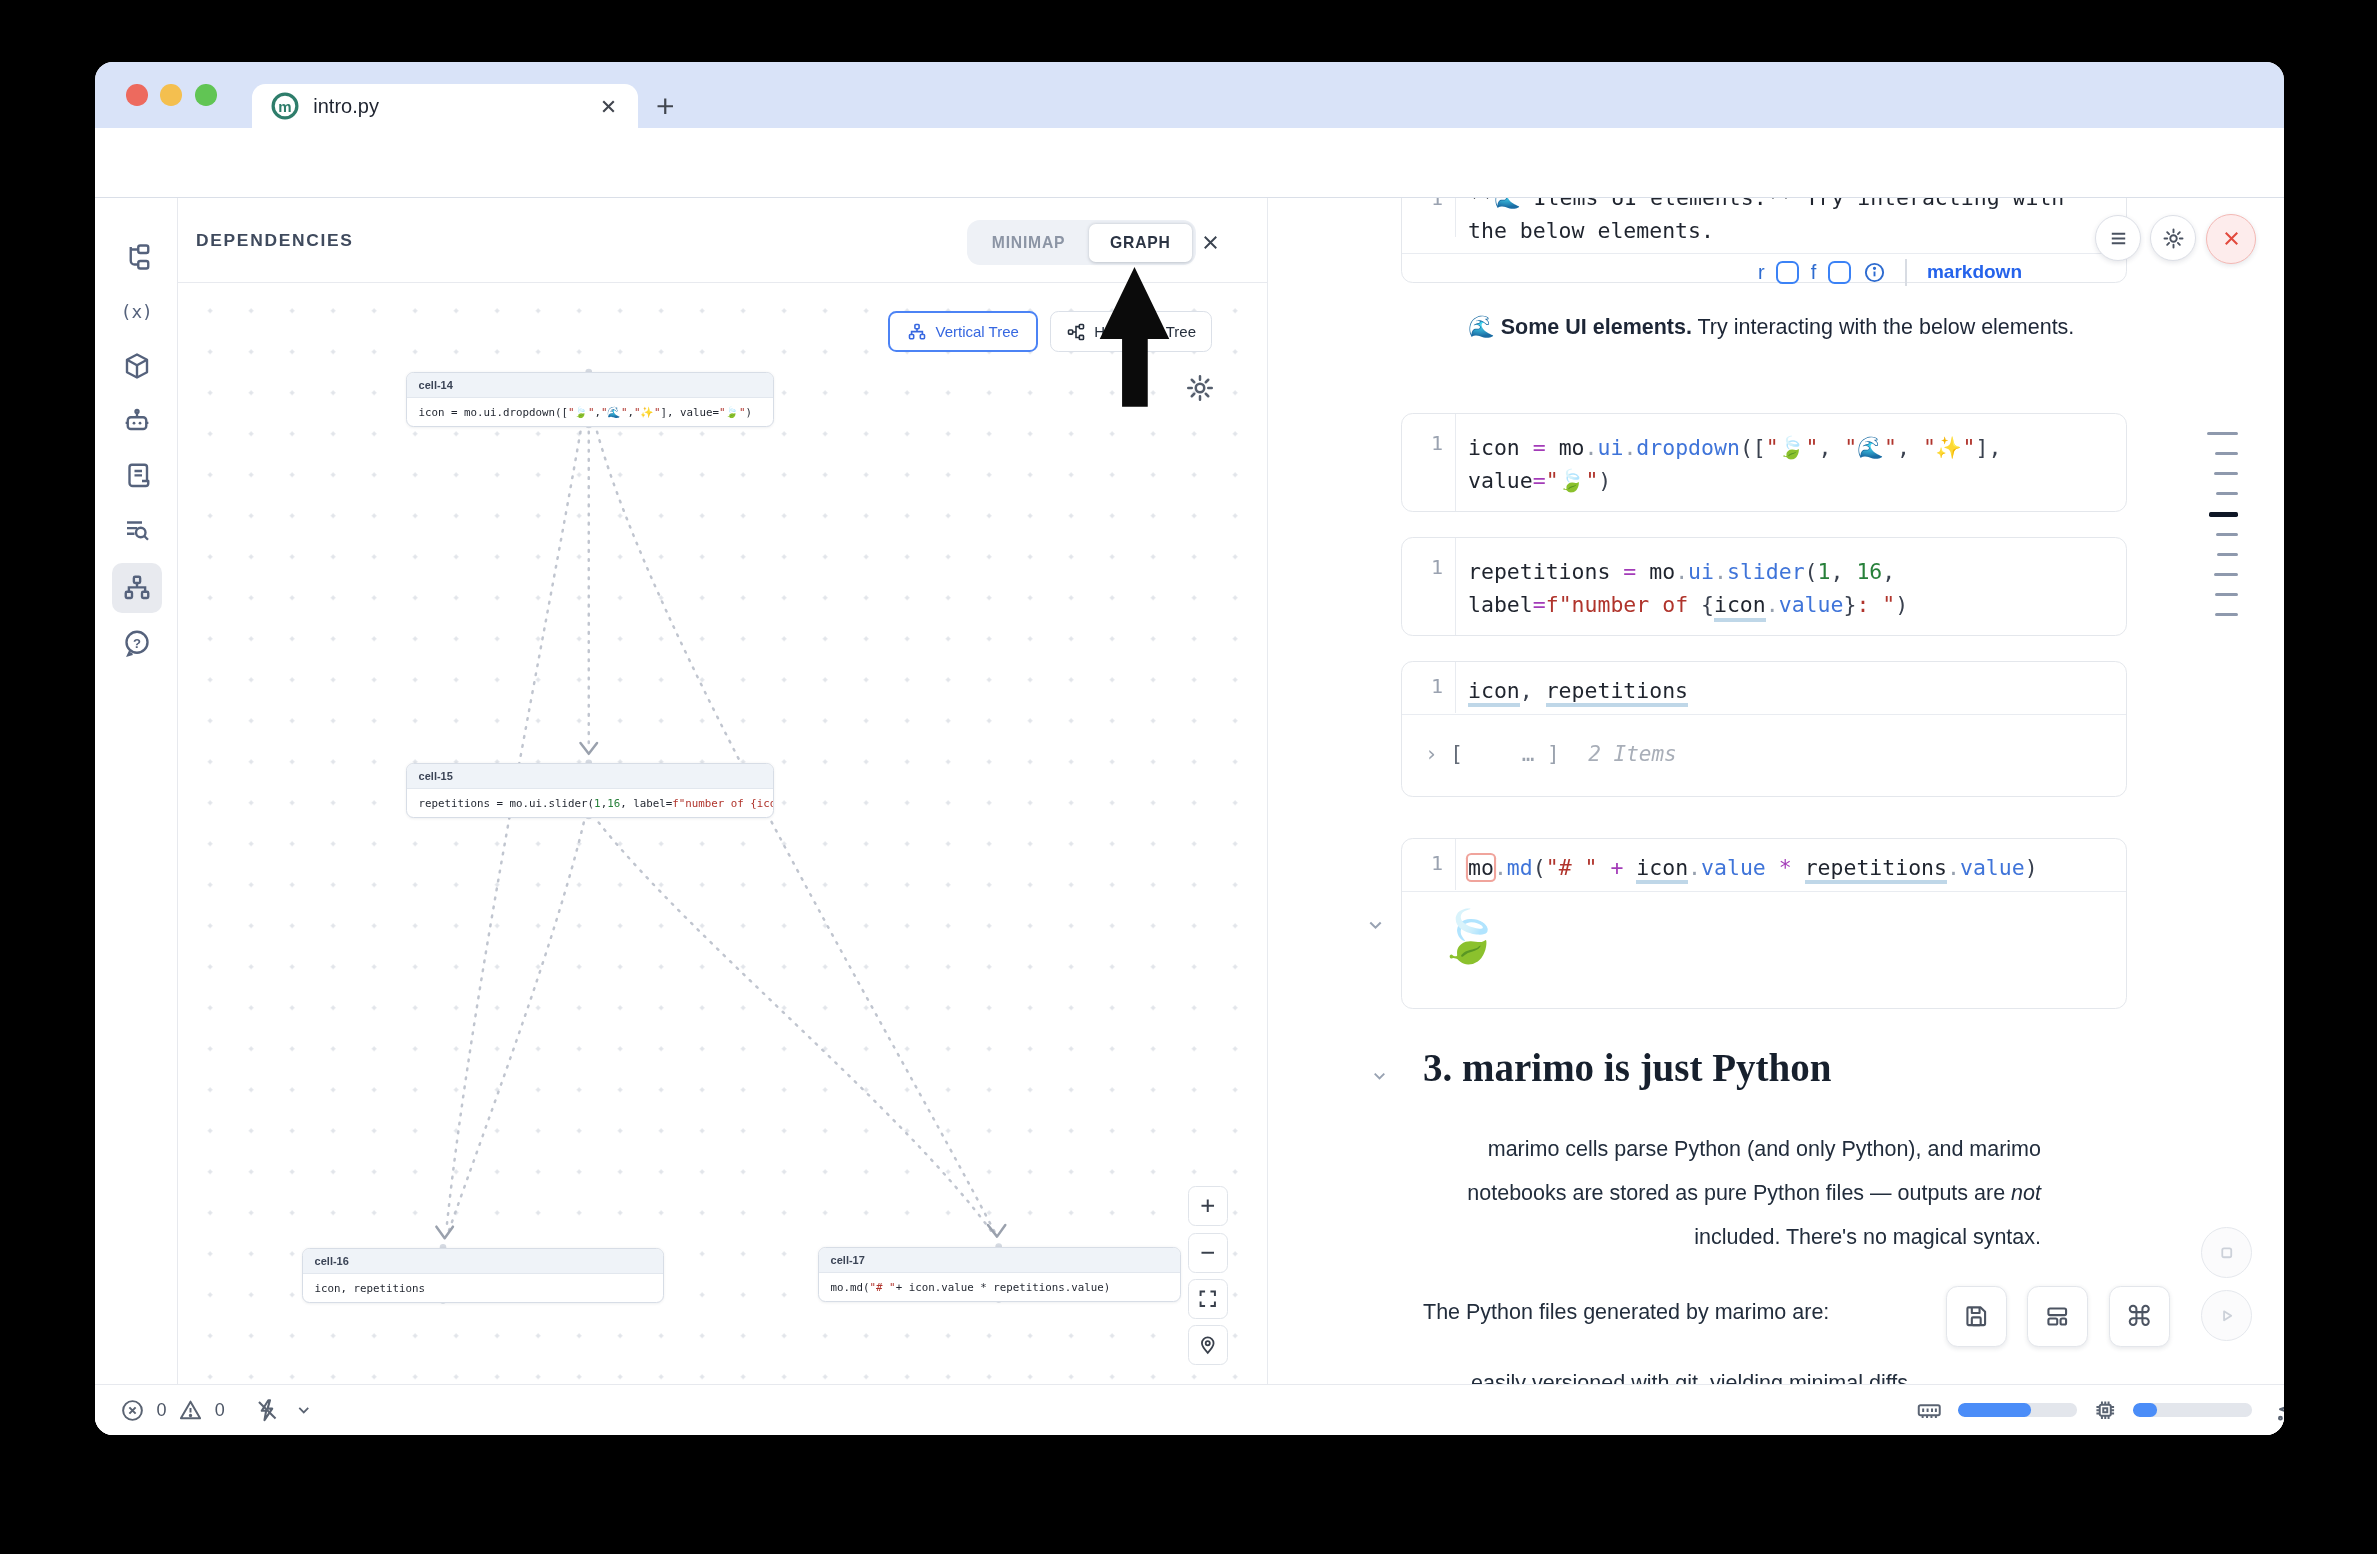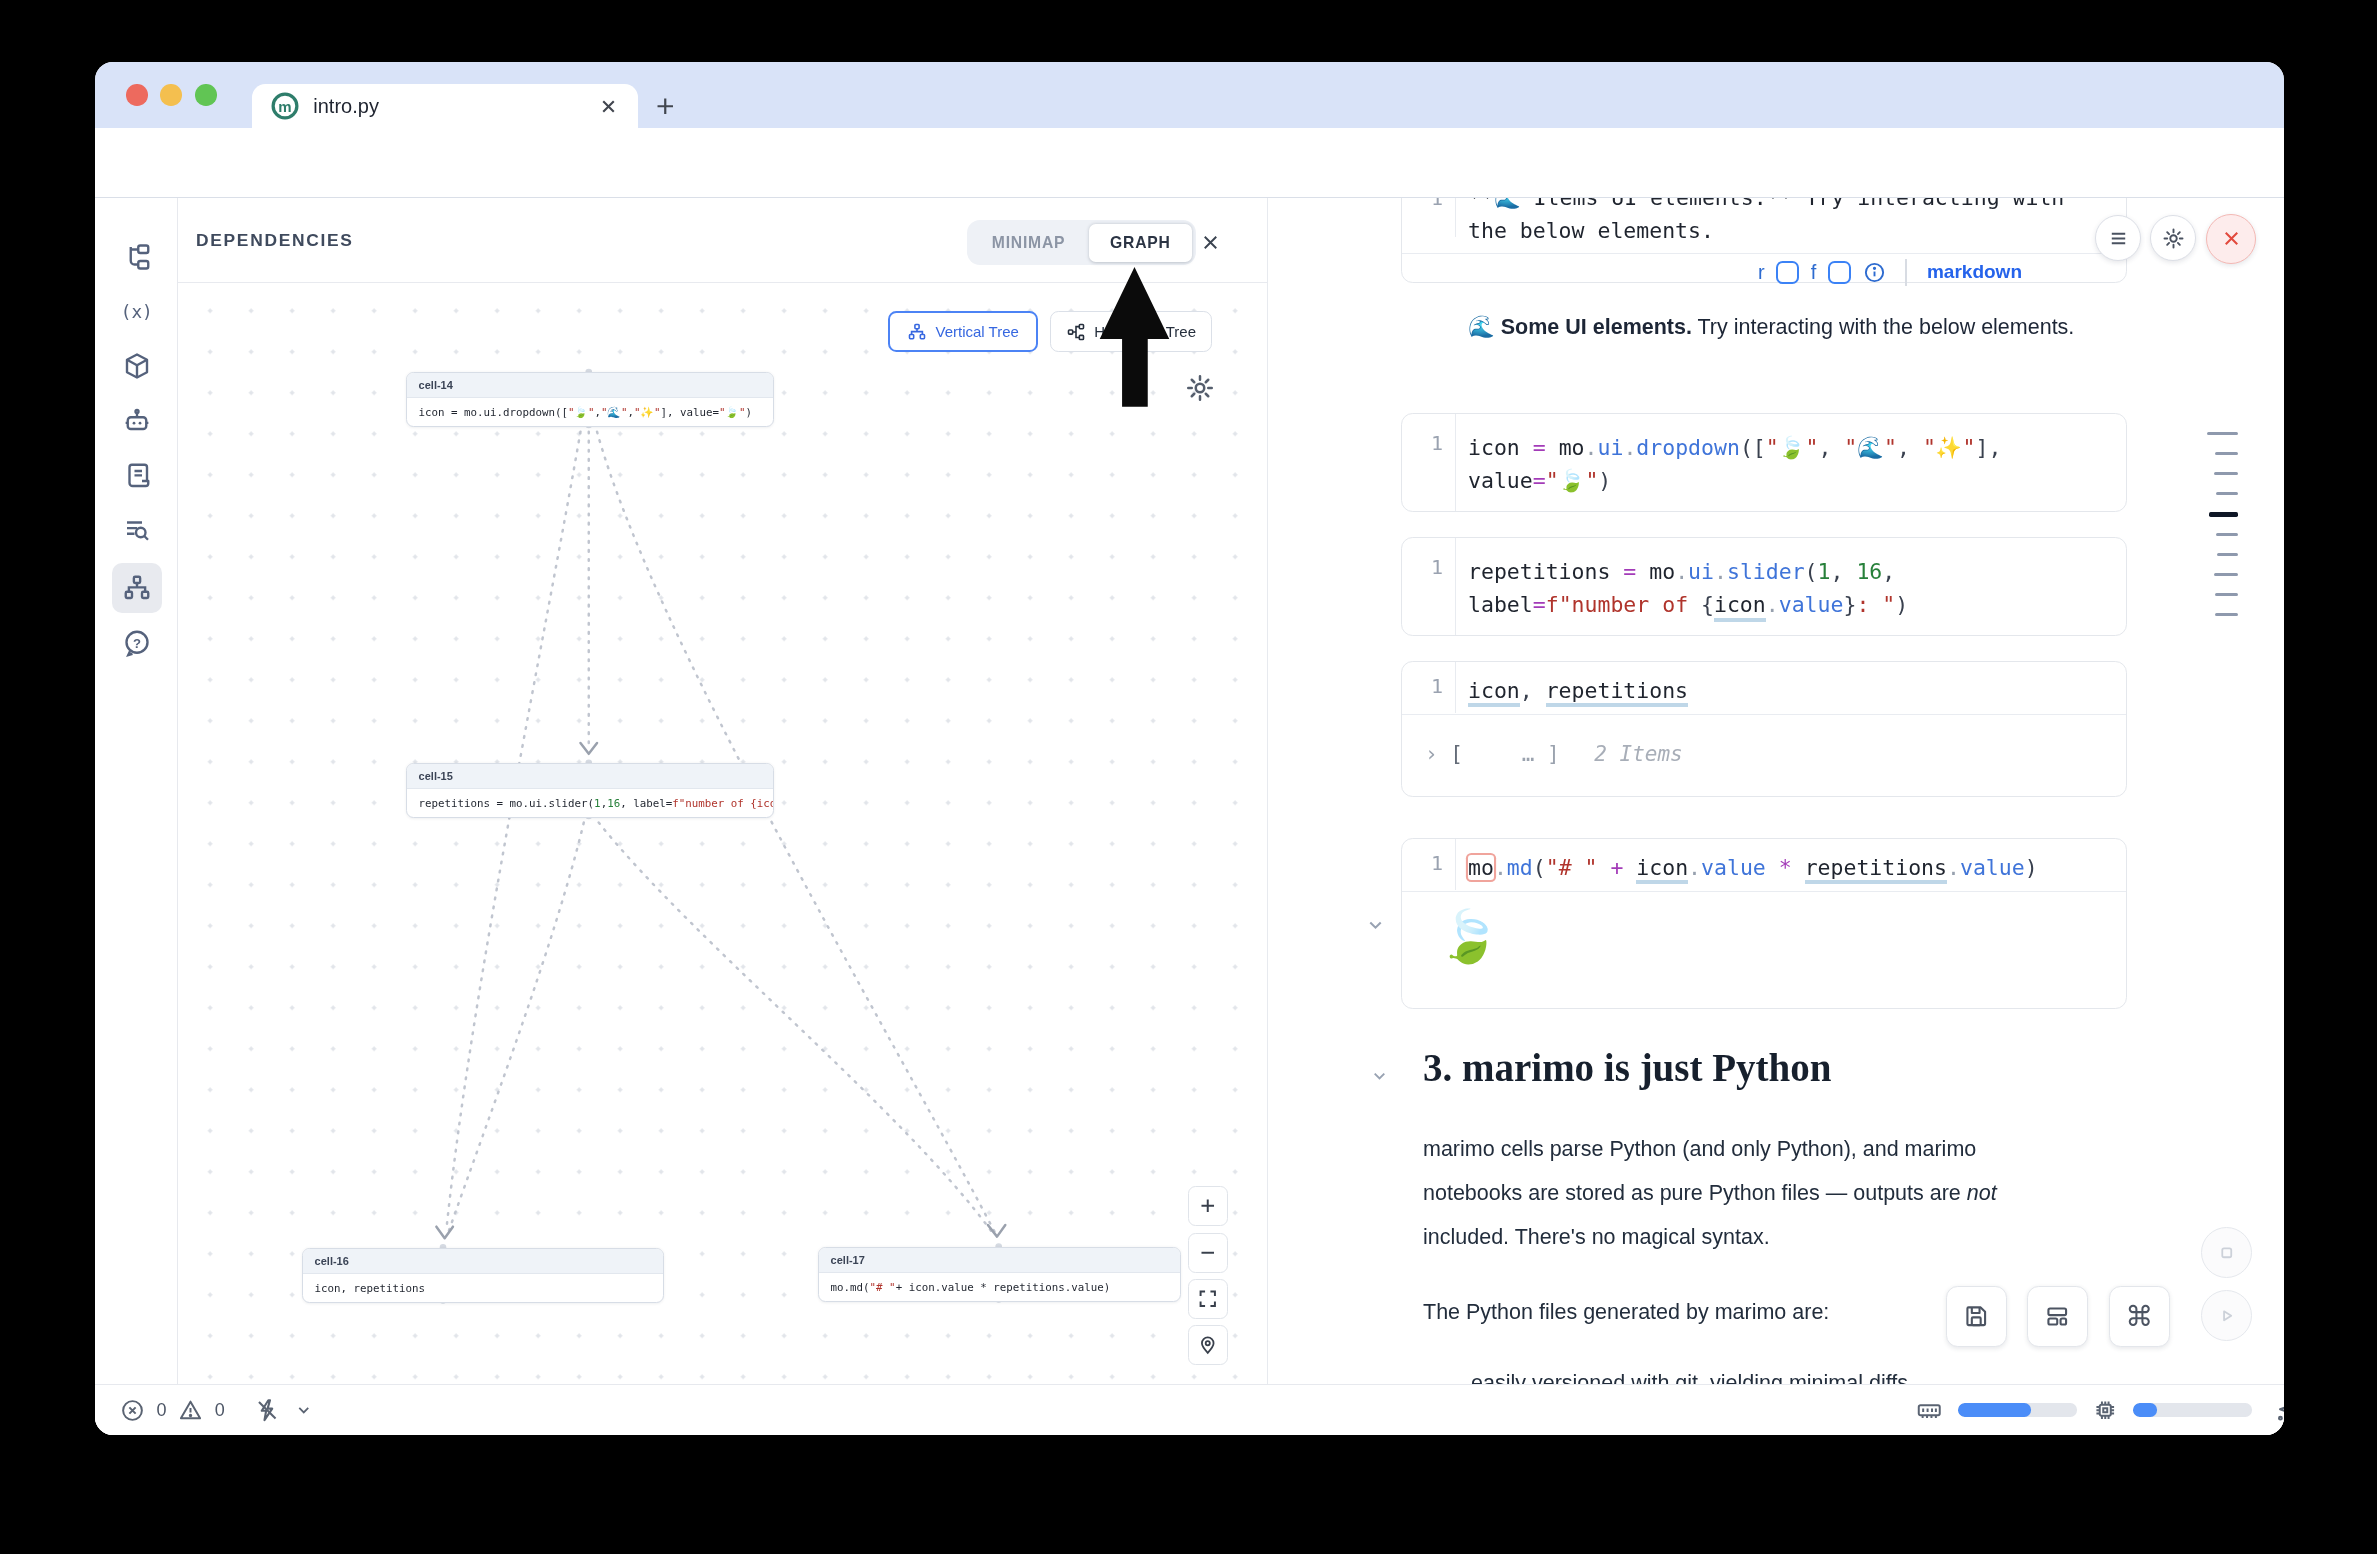--- a/index.html
+++ b/index.html
@@ -403,21 +403,21 @@
 
       <div class="card" style="left:134px;top:463px;width:726px;height:136px;">
         <div class="gut" style="top:11.6px;">1</div>
         <div class="gutline" style="height:51px;"></div>
         <div class="cl" style="top:11.6px;"><span class="tk-u">icon</span><span class="tk-p">, </span><span class="tk-u">repetitions</span></div>
         <div class="hairline" style="top:52px;"></div>
         <div class="outrow" style="top:80px;">
           <span class="dim">›</span>
           <span>[</span>
           <span class="dim" style="margin-left:46px;">… ]</span>
-          <span class="ital" style="margin-left:22px;">2 Items</span>
+          <span class="ital" style="margin-left:16px;">2 Items</span>
         </div>
       </div>
 
       <div class="card" style="left:134px;top:640px;width:726px;height:171px;">
         <div class="gut" style="top:11.6px;">1</div>
         <div class="gutline" style="height:51px;"></div>
         <div class="cl" style="top:11.6px;"><span class="tk-b">mo</span><span class="tk-d">.</span><span class="tk-a">md</span><span class="tk-p">(</span><span class="tk-s">"# "</span><span class="tk-o"> + </span><span class="tk-u">icon</span><span class="tk-d">.</span><span class="tk-a">value</span><span class="tk-o"> * </span><span class="tk-u">repetitions</span><span class="tk-d">.</span><span class="tk-a">value</span><span class="tk-p">)</span></div>
         <div class="hairline" style="top:52px;"></div>
         <div style="position:absolute;left:35px;top:68px;font-size:51px;">🍃</div>
       </div>
@@ -427,21 +427,21 @@
             </svg>
       </div>
 
       <div class="fold" style="left:101px;top:866px;">
         <svg width="23" height="23" viewBox="0 0 24 24" stroke="currentColor" stroke-width="2" fill="none">
               <path d="M7 10l5 5 5-5"></path>
             </svg>
       </div>
       <div class="heading" style="left:156px;top:847px;">3. marimo is just Python</div>
 
-      <div class="para" style="left:156px;top:929px;width:609px;">
+      <div class="para" style="left:165px;top:929px;width:609px;text-align:right;">
         <span>marimo cells parse Python (and only Python), and marimo notebooks are stored as pure Python files — outputs are </span><i>not</i><span> included. There's no magical syntax.</span>
       </div>
       <div class="para" style="left:156px;top:1092px;width:609px;">The Python files generated by marimo are:</div>
       <div class="para" style="left:204px;top:1163px;width:580px;">easily versioned with git, yielding minimal diffs</div>
 
       <div class="circbtn" style="left:828px;top:17.4px;">
         <svg width="23" height="23" viewBox="0 0 24 24" stroke="currentColor" stroke-width="2.2" fill="none">
               <path d="M5 7h14M5 12h14M5 17h14"></path>
             </svg>
       </div>

